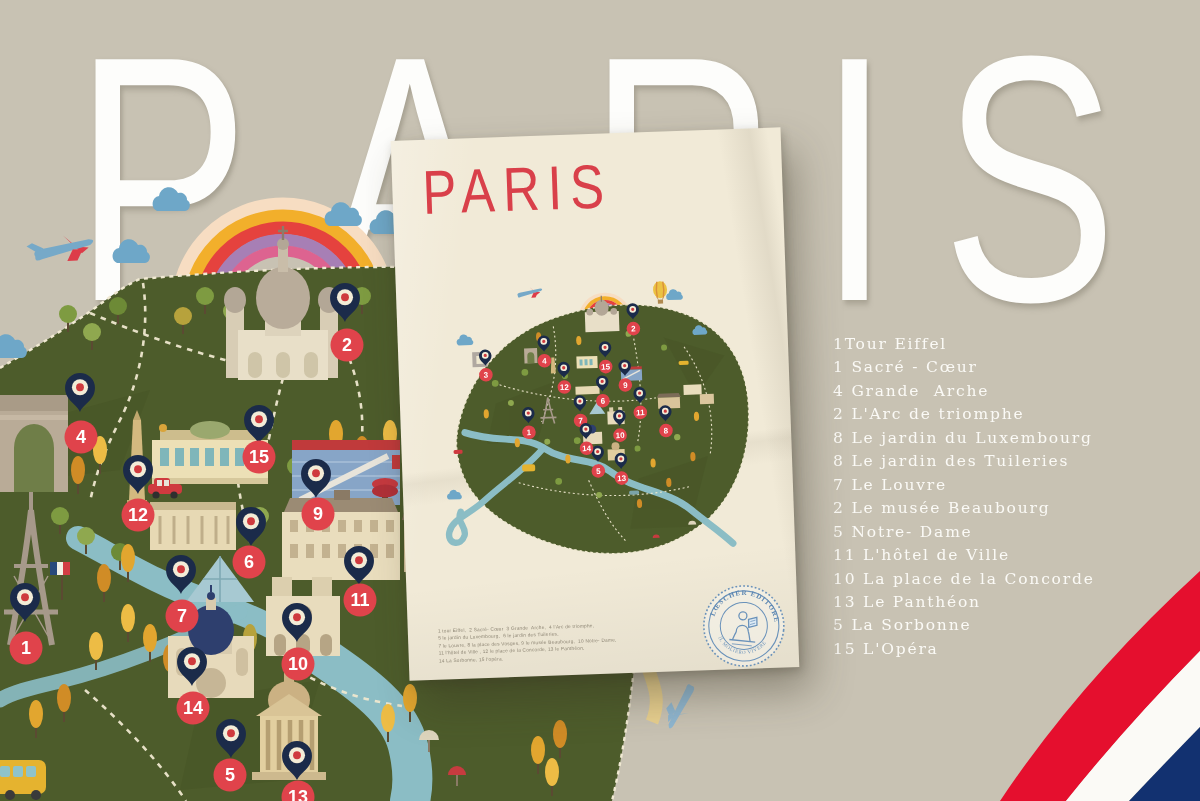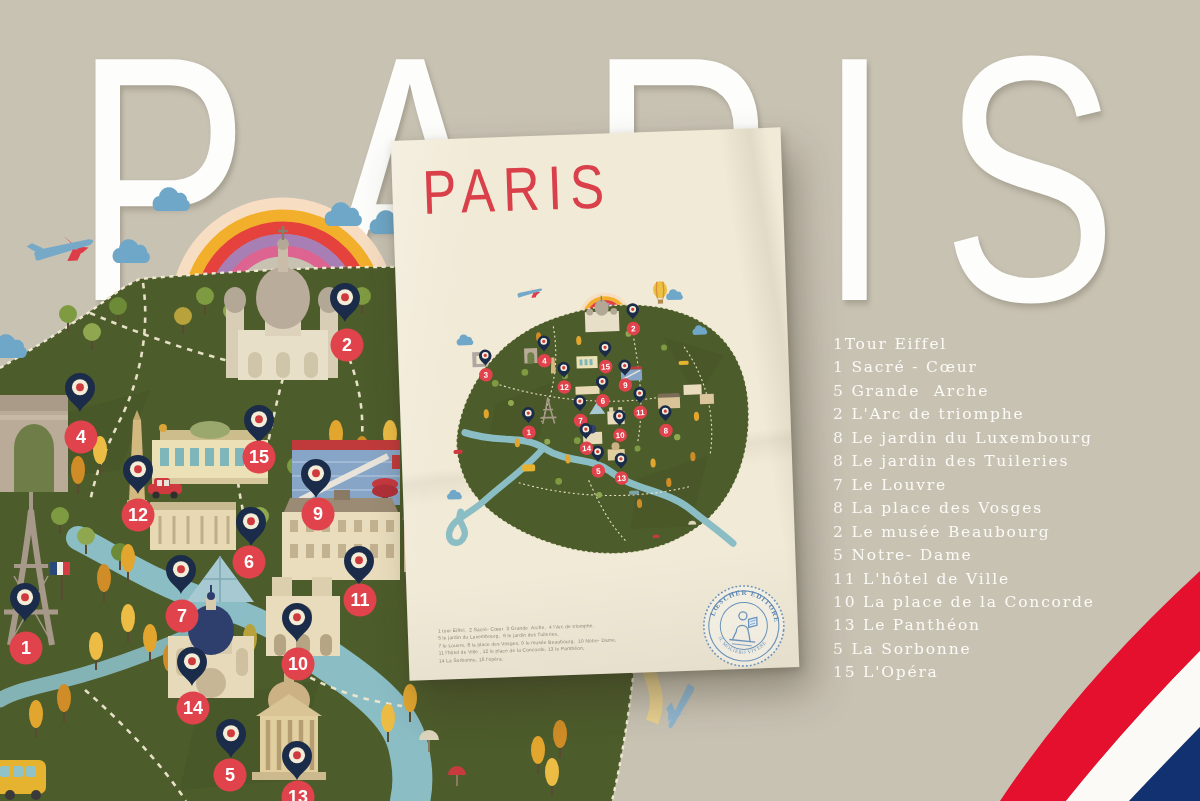--- a/index.html
+++ b/index.html
@@ -489,26 +489,25 @@
         <g>
           <circle cx="259" cy="457" r="16.5" fill="#e0434b"></circle>
           <text x="259" y="457" dy="0.36em" text-anchor="middle" fill="#ffffff" font-size="18" font-weight="bold" font-family="Liberation Sans, sans-serif">15</text>
         </g>
       </g>
   </svg>
 
   <div class="legend-list">
       <div class="legend-item">1Tour Eiffel</div>
       <div class="legend-item">1 Sacré - Cœur</div>
-      <div class="legend-item">5 Grande  Arche</div>
+      <div class="legend-item">4 Grande  Arche</div>
       <div class="legend-item">2 L'Arc de triomphe</div>
       <div class="legend-item">8 Le jardin du Luxembourg</div>
       <div class="legend-item">8 Le jardin des Tuileries</div>
       <div class="legend-item">7 Le Louvre</div>
-      <div class="legend-item">8 La place des Vosges</div>
       <div class="legend-item">2 Le musée Beaubourg</div>
       <div class="legend-item">5 Notre- Dame</div>
       <div class="legend-item">11 L'hôtel de Ville</div>
       <div class="legend-item">10 La place de la Concorde</div>
       <div class="legend-item">13 Le Panthéon</div>
       <div class="legend-item">5 La Sorbonne</div>
       <div class="legend-item">15 L'Opéra</div>
     </div>
 
   <svg id="flag" width="300" height="230" viewBox="0 0 300 230">

